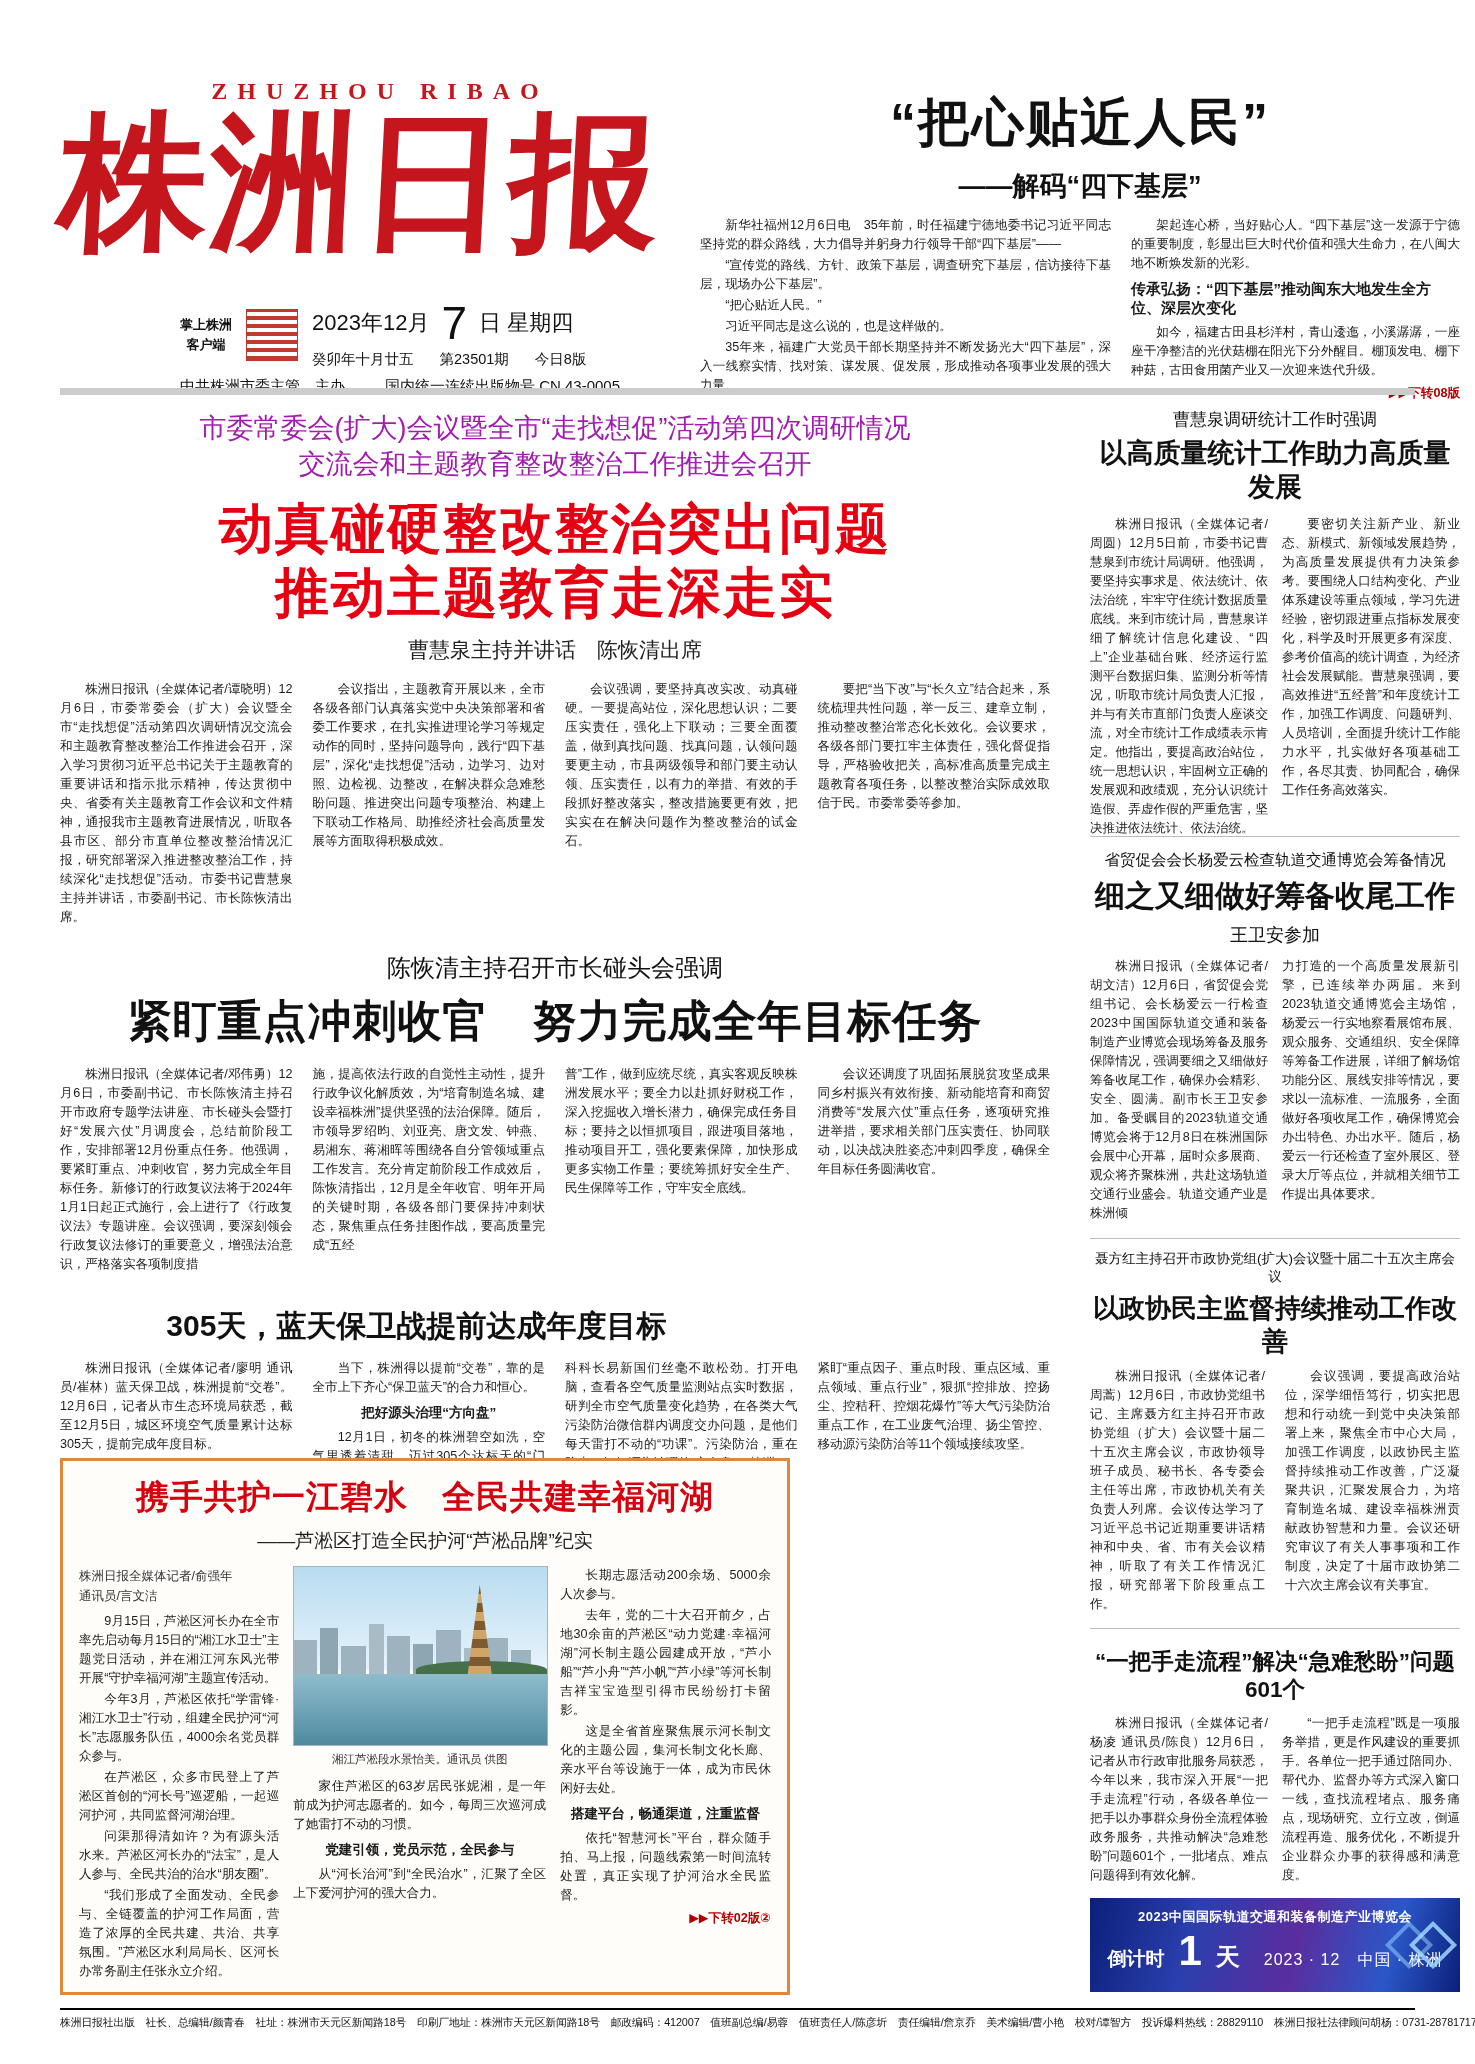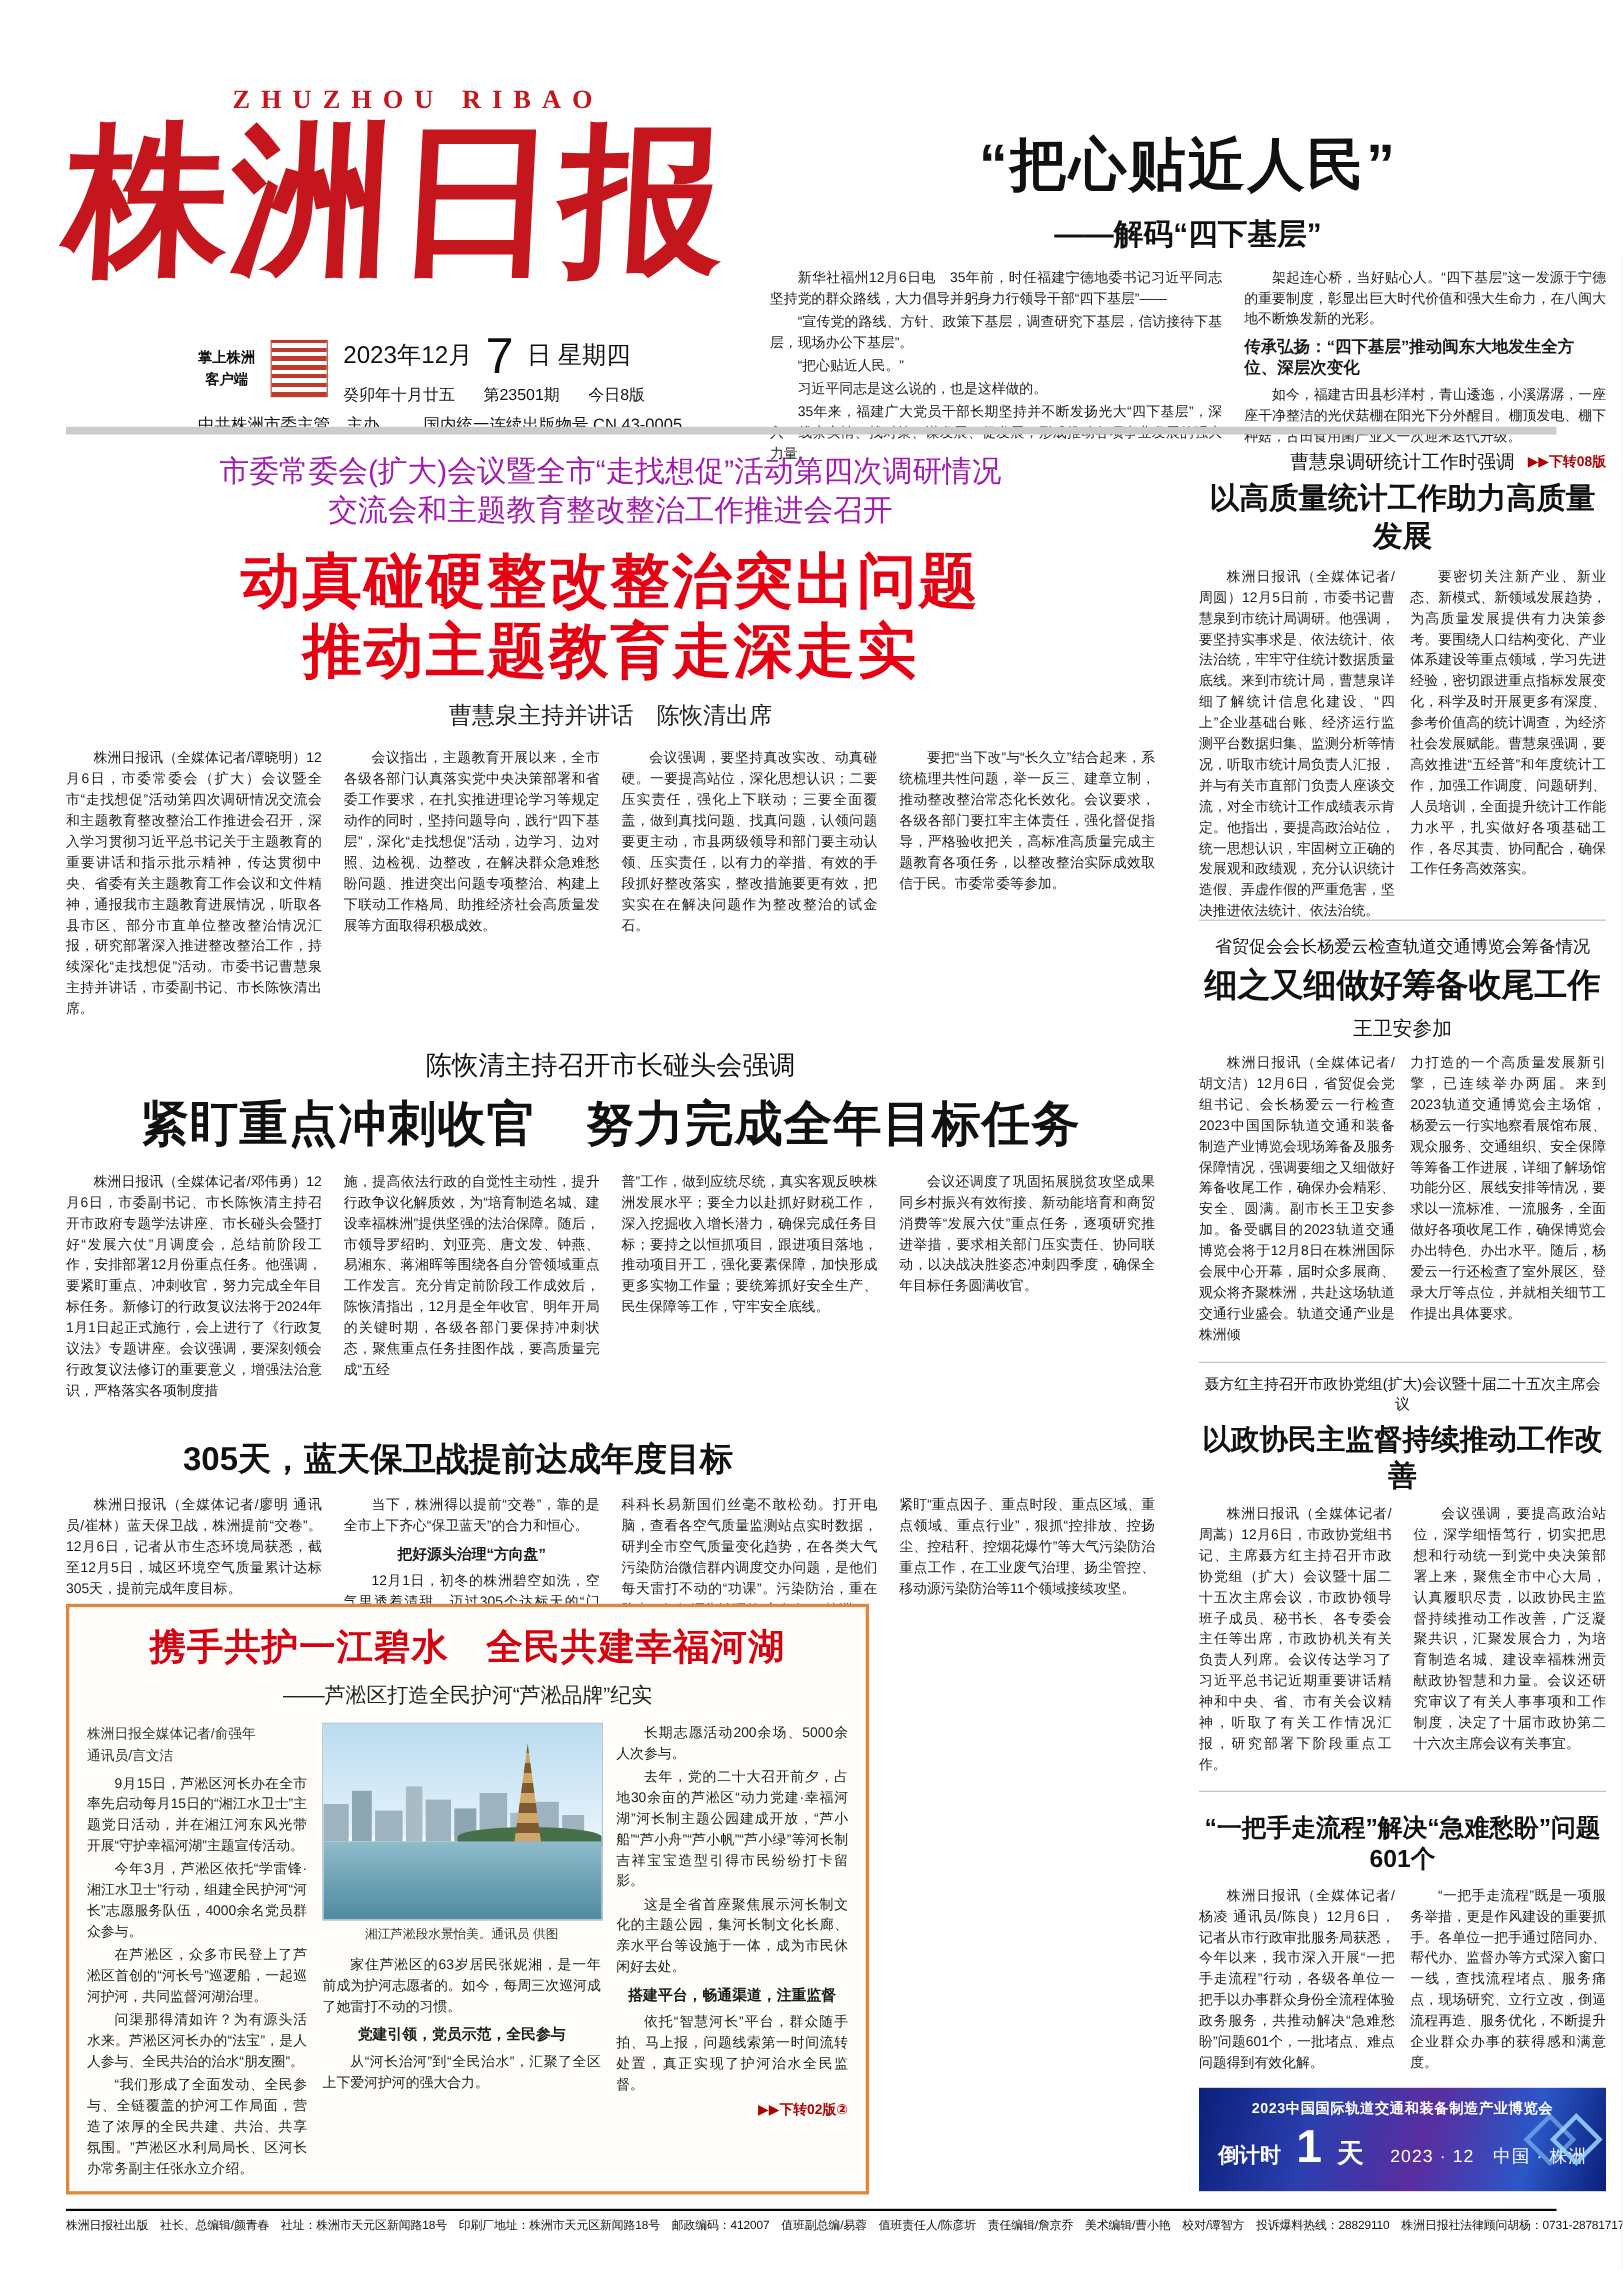--- a/index.html
+++ b/index.html
@@ -114,21 +114,21 @@
           <span>今日8版</span>
         </div>
       </div>
     </div>
     <div class="pub-line">
       <span>中共株洲市委主管、主办</span>
       <span>国内统一连续出版物号 CN 43-0005</span>
     </div>
   </div>
 
-  <div class="abs" style="left:700px; top:88px; width:760px;margin-top:27px;">
+  <div class="abs" style="left:700px; top:88px; width:760px;">
     <div class="tr-headline">“把心贴近人民”</div>
     <div class="tr-sub">——解码“四下基层”</div>
     <div class="colrow body-text" style="margin-top:12px;">
       <div style="flex:1.25;">
           <p>新华社福州12月6日电　35年前，时任福建宁德地委书记习近平同志坚持党的群众路线，大力倡导并躬身力行领导干部“四下基层”——</p>
           <p>“宣传党的路线、方针、政策下基层，调查研究下基层，信访接待下基层，现场办公下基层”。</p>
           <p>“把心贴近人民。”</p>
           <p>习近平同志是这么说的，也是这样做的。</p>
           <p>35年来，福建广大党员干部长期坚持并不断发扬光大“四下基层”，深入一线察实情、找对策、谋发展、促发展，形成推动各项事业发展的强大力量。</p>
         </div>
@@ -287,21 +287,21 @@
   <div class="abs rule-h" style="left:1090px; top:1238px; width:370px;"></div>
 
   <div class="abs" style="left:1090px; top:1250px; width:370px;">
     <div class="r-kicker-sm">聂方红主持召开市政协党组(扩大)会议暨十届二十五次主席会议</div>
     <div class="r-headline" style="font-size:26px;">以政协民主监督持续推动工作改善</div>
     <div class="colrow body-text" style="margin-top:10px; height:290px; overflow:hidden; ">
       <div>
           <p>株洲日报讯（全媒体记者/周蒿）12月6日，市政协党组书记、主席聂方红主持召开市政协党组（扩大）会议暨十届二十五次主席会议，市政协领导班子成员、秘书长、各专委会主任等出席，市政协机关有关负责人列席。会议传达学习了习近平总书记近期重要讲话精神和中央、省、市有关会议精神，听取了有关工作情况汇报，研究部署下阶段重点工作。</p>
         </div>
       <div>
-          <p>会议强调，要提高政治站位，深学细悟笃行，切实把思想和行动统一到党中央决策部署上来，聚焦全市中心大局，认真履职尽责，以政协民主监督持续推动工作改善，广泛凝聚共识，汇聚发展合力，为培育制造名城、建设幸福株洲贡献政协智慧和力量。会议还研究审议了有关人事事项和工作制度，决定了十届市政协第二十六次主席会议有关事宜。</p>
+          <p>会议强调，要提高政治站位，深学细悟笃行，切实把思想和行动统一到党中央决策部署上来，聚焦全市中心大局，加强工作调度，以政协民主监督持续推动工作改善，广泛凝聚共识，汇聚发展合力，为培育制造名城、建设幸福株洲贡献政协智慧和力量。会议还研究审议了有关人事事项和工作制度，决定了十届市政协第二十六次主席会议有关事宜。</p>
         </div>
     </div>
   </div>
   <div class="abs rule-h" style="left:1090px; top:1628px; width:370px;"></div>
 
   <div class="abs" style="left:1090px; top:1642px; width:370px;">
     <div class="r-headline" style="font-size:22.5px;">“一把手走流程”解决“急难愁盼”问题601个</div>
     <div class="colrow body-text" style="margin-top:10px; height:196px; overflow:hidden; gap:14px;">
       <div>
           <p>株洲日报讯（全媒体记者/杨凌 通讯员/陈良）12月6日，记者从市行政审批服务局获悉，今年以来，我市深入开展“一把手走流程”行动，各级各单位一把手以办事群众身份全流程体验政务服务，共推动解决“急难愁盼”问题601个，一批堵点、难点问题得到有效化解。</p>

